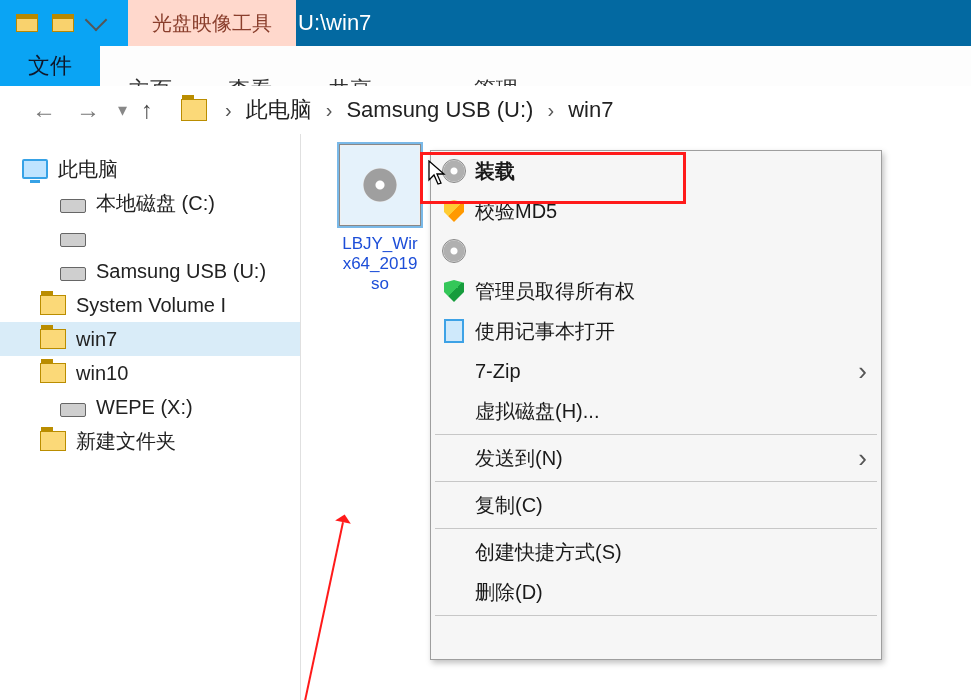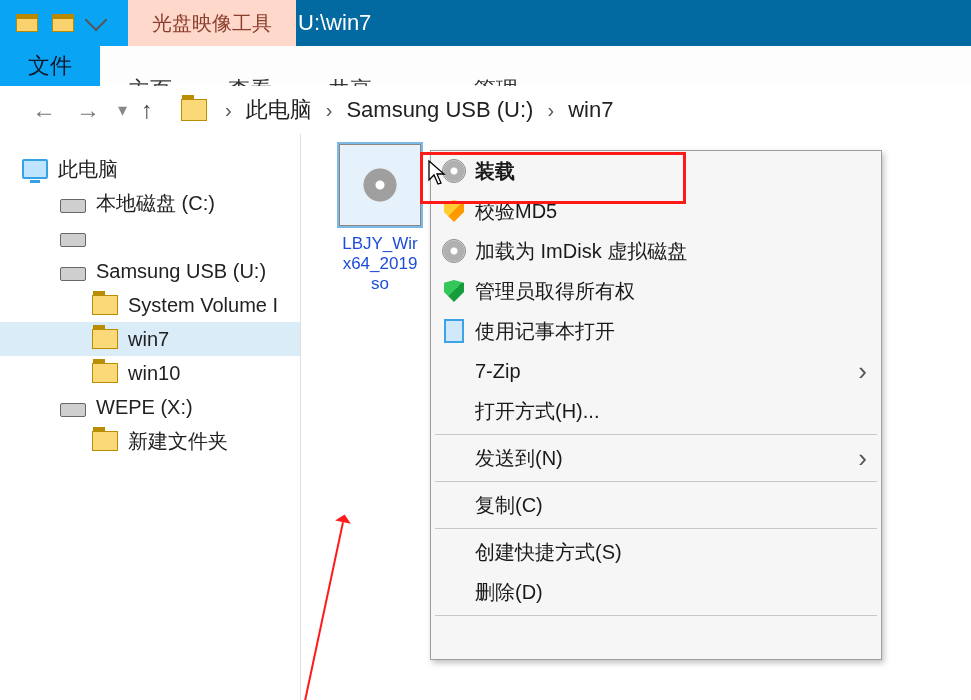--- a/index.html
+++ b/index.html
@@ -29,21 +29,21 @@
   .navrow .crumb { font-size:22px; color:#222; margin:0 4px; }
   .navrow .chev { font-size:20px; color:#555; margin:0 10px; }
 
   
   .body { position:absolute; left:0; right:0; top:134px; bottom:0; background:#fff; }
 
   
   .tree { position:absolute; left:0; top:0; bottom:0; width:300px; border-right:1px solid #e0e0e0; padding-top:18px; }
   .node { display:flex; align-items:center; height:34px; font-size:20px; color:#222; padding-left:22px; }
   .node.l2 { padding-left:60px; }
-  .node.l3 { padding-left:92px; }
+  .node.l3 { padding-left:40px; }
   .node.sel { background:#d9ecf8; }
   .node .i { width:26px; height:26px; margin-right:10px; display:flex; align-items:center; justify-content:center; font-size:18px;}
   .i-pc { width:24px; height:16px; border:2px solid #36a2e6; background:#bfe4ff; border-radius:2px; position:relative; }
   .i-pc::after { content:""; position:absolute; left:6px; right:6px; bottom:-6px; height:3px; background:#36a2e6; }
   .i-hd { width:24px; height:12px; border:1px solid #666; border-radius:2px; background:#cfcfcf; margin-top:6px; }
   .i-fld { width:24px; height:18px; background:#fbd978; border:1px solid #ba8d00; position:relative; }
   .i-fld::before { content:""; position:absolute; left:0; top:-5px; width:12px; height:5px; background:#ba8d00; }
 
   
   .content { position:absolute; left:300px; right:0; top:0; bottom:0; }
@@ -189,39 +189,38 @@
       <div class="item">
         <span class="ico">
           <span class="shield-y"></span>
         </span>
         <span>校验MD5</span>
       </div>
       <div class="item">
         <span class="ico">
           <span class="disc"></span>
         </span>
-        <span>加载为 ImDisk 虚拟磁盘</span>
       </div>
       <div class="item">
         <span class="ico">
           <span class="shield-g"></span>
         </span>
         <span>管理员取得所有权</span>
       </div>
       <div class="item">
         <span class="ico">
           <span class="note"></span>
         </span>
         <span>使用记事本打开</span>
       </div>
       <div class="item sub">
         <span>7-Zip</span>
       </div>
       <div class="item">
-        <span>打开方式(H)...</span>
+        <span>虚拟磁盘(H)...</span>
       </div>
       <div class="sep"></div>
       <div class="item sub">
         <span>发送到(N)</span>
       </div>
       <div class="sep"></div>
       <div class="item">
         <span>复制(C)</span>
       </div>
       <div class="sep"></div>

